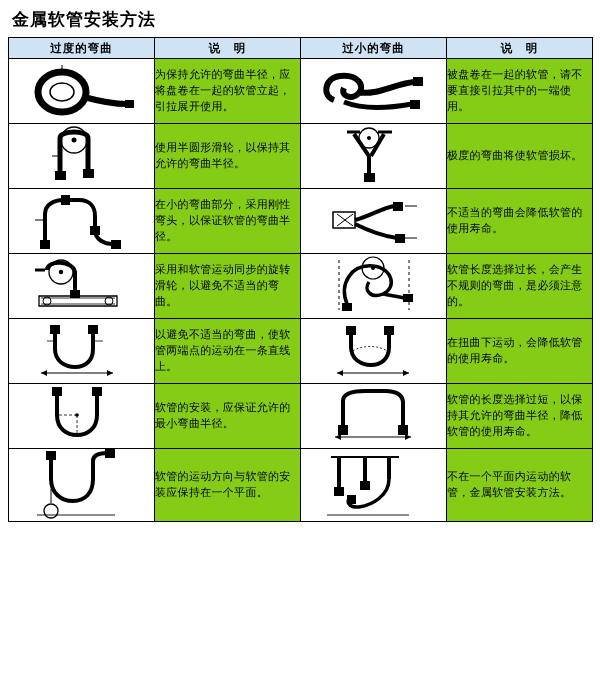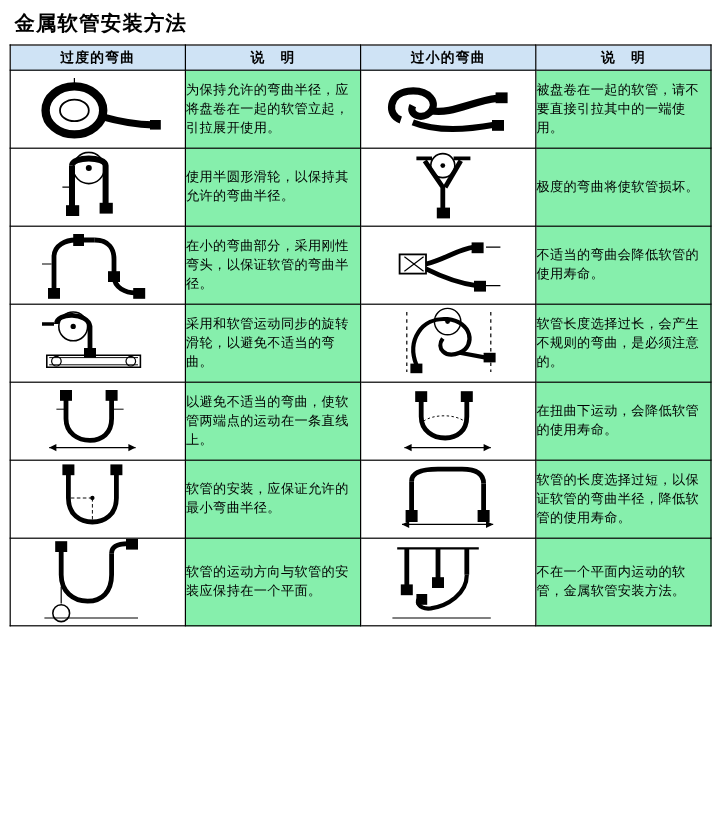--- a/index.html
+++ b/index.html
@@ -48,21 +48,21 @@
     letter-spacing: 1px;
     color: #000;
   }
   td.fig {
     background: #ffffff;
     text-align: center;
     vertical-align: middle;
     height: 64px;
   }
   td.desc {
-    background: #86efac;
+    background: #84cc16;
     font-size: 11px;
     line-height: 1.45;
     padding: 4px 6px;
     color: #000;
     letter-spacing: 0.3px;
   }
   .col-fig { width: 146px; }
   .col-desc { width: 146px; }
   svg { display: block; margin: 0 auto; }
 </style>
@@ -244,21 +244,21 @@
             <path d="M34 16 C 34 8, 44 6, 56 6 L76 6 C 88 6, 94 10, 94 18" fill="none" stroke="#000" stroke-width="4"></path>
             <path d="M34 16 L34 40" fill="none" stroke="#000" stroke-width="4"></path>
             <path d="M94 18 L94 40" fill="none" stroke="#000" stroke-width="4"></path>
             <rect x="29" y="40" width="10" height="10" fill="#000"></rect>
             <rect x="89" y="40" width="10" height="10" fill="#000"></rect>
             <path d="M26 52 L102 52" stroke="#000" stroke-width="1"></path>
             <path d="M26 52 L32 49 L32 55 Z" fill="#000"></path>
             <path d="M102 52 L96 49 L96 55 Z" fill="#000"></path>
           </svg>
         </td>
-        <td class="desc">软管的长度选择过短，以保证软管的弯曲半径，降低软管的使用寿命。</td>
+        <td class="desc">软管的长度选择过短，以保持其允许的弯曲半径，降低软管的使用寿命。</td>
       </tr>
 
       <tr>
         <td class="fig">
           <svg width="130" height="72" viewBox="0 0 130 72">
             <path d="M34 6 L34 30 C 34 44, 44 52, 56 52 C 68 52, 76 44, 76 30 L76 12" fill="none" stroke="#000" stroke-width="4"></path>
             <path d="M76 12 C 76 6, 82 4, 90 4" fill="none" stroke="#000" stroke-width="4"></path>
             <rect x="29" y="2" width="10" height="9" fill="#000"></rect>
             <rect x="88" y="0" width="10" height="9" fill="#000"></rect>
             <circle cx="34" cy="62" r="7" fill="none" stroke="#000" stroke-width="1.3"></circle>

